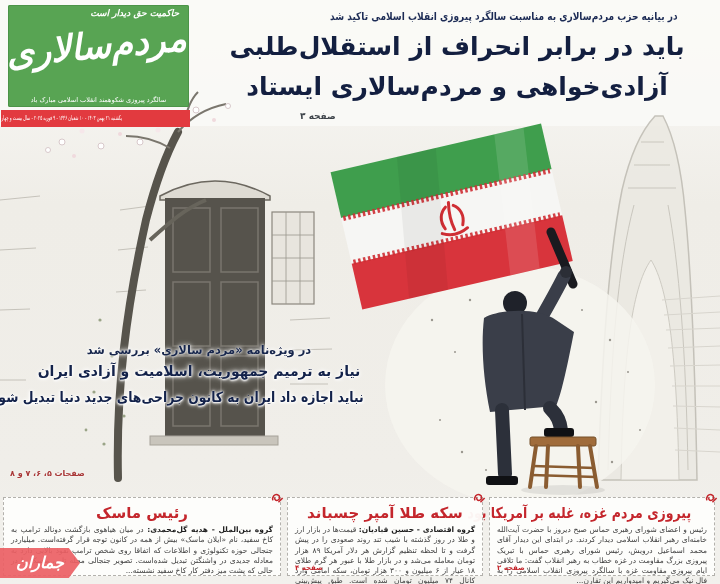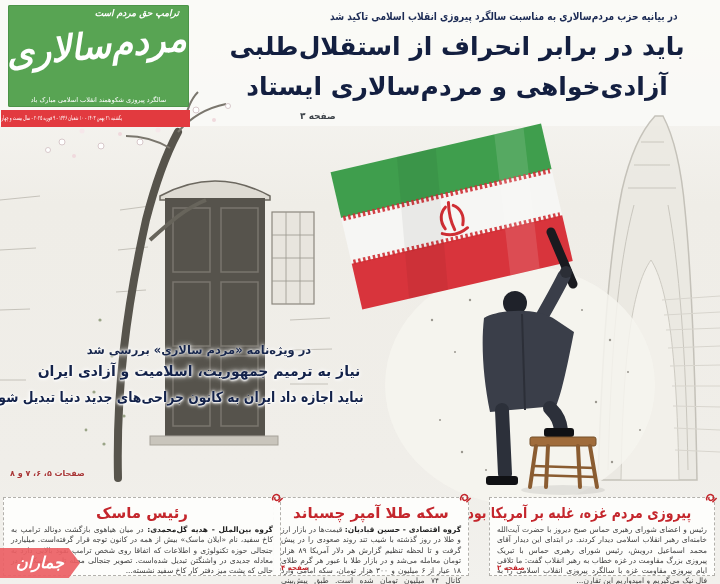--- a/index.html
+++ b/index.html
@@ -84,21 +84,21 @@
   .article-box .body{
     margin-top:3px;padding:0 7px;
     font-size:7.5px;line-height:10.3px;color:#3f3f3f;text-align:justify;
   }
   .article-box .body .lead-in{font-weight:bold;color:#1f1f1f;}
   .article-box .page-ref{
     position:absolute;left:7px;bottom:3px;font-size:7px;font-weight:bold;color:#c4262c;
   }
   .clip-icon{position:absolute;top:-7px;left:auto;right:-5px;}
   .box-right{left:489px;width:226px;}
-  .box-mid{left:273px;width:196px;}
+  .box-mid{left:287px;width:196px;}
   .box-left{left:3px;width:278px;}
 
   
   .watermark{
     left:0;top:548px;width:80px;height:30px;z-index:4;
     background:rgba(236,95,100,.92);
     clip-path:polygon(0 0,86% 0,100% 50%,86% 100%,0 100%);
     color:#fff;text-align:center;line-height:30px;
     font-size:16px;font-weight:bold;font-style:italic;
   }
@@ -246,21 +246,21 @@
       <path d="M536,446 L530,487"></path>
         <path d="M590,446 L597,487"></path>
       <path d="M548,446 L546,487"></path>
         <path d="M578,446 L580,487"></path>
     </g>
     <path d="M533,466 L595,468 M532,475 L596,477" stroke="#8a5c31" stroke-width="2.5"></path>
   </g>
 </svg>
 
 <div class="abs green-box">
-  <span class="tagline">ترامپ حق مردم است</span>
+  <span class="tagline">حاکمیت حق دیدار است</span>
   <div class="logo"><span class="fit" style="transform-origin: center center; transform: scaleX(0.978378);">مردم‌سالاری</span></div>
   <div class="subline"><span class="fit">سالگرد پیروزی شکوهمند انقلاب اسلامی مبارک باد</span></div>
 </div>
 <div class="abs date-strip">
   <span class="fit" style="transform-origin: center center; transform: scaleX(0.581538);">یکشنبه ۲۱ بهمن ۱۴۰۳ - ۱۰ شعبان ۱۴۴۶ - ۹ فوریه ۲۰۲۵ - سال بیست و چهارم - شماره ۶۹۷۳ - ۱۲ صفحه - ۱۰۰۰۰ تومان</span>
 </div>
 
 <div class="abs kicker">
   <span class="fit" style="transform-origin: center center; transform: scaleX(0.820755);">در بیانیه حزب مردم‌سالاری به مناسبت سالگرد پیروزی انقلاب اسلامی تاکید شد</span>
 </div>

